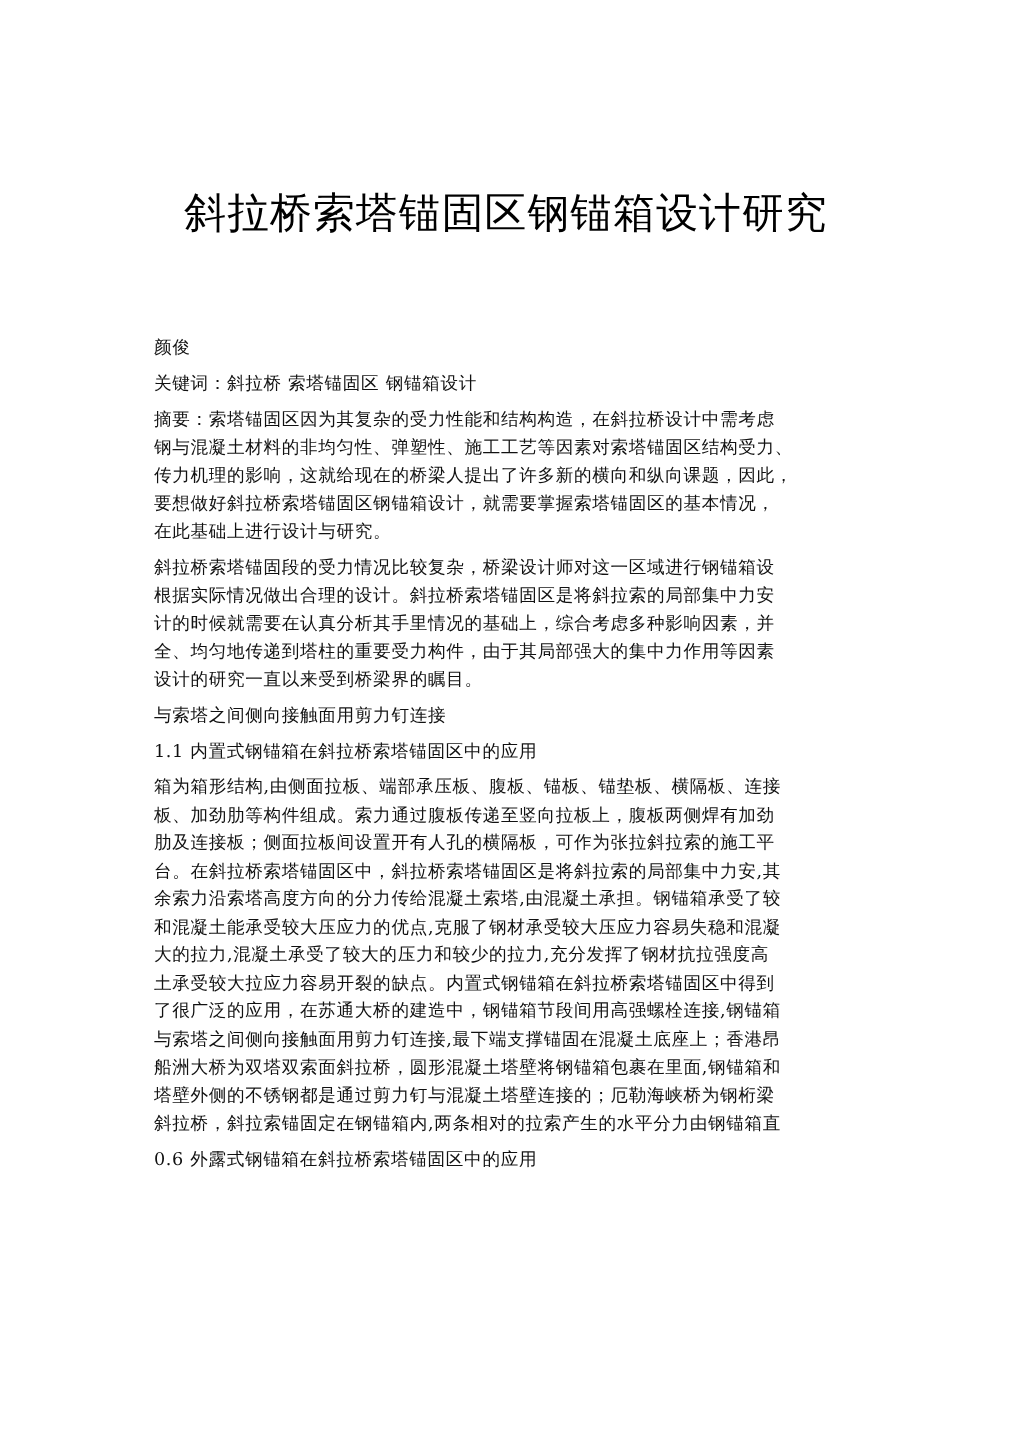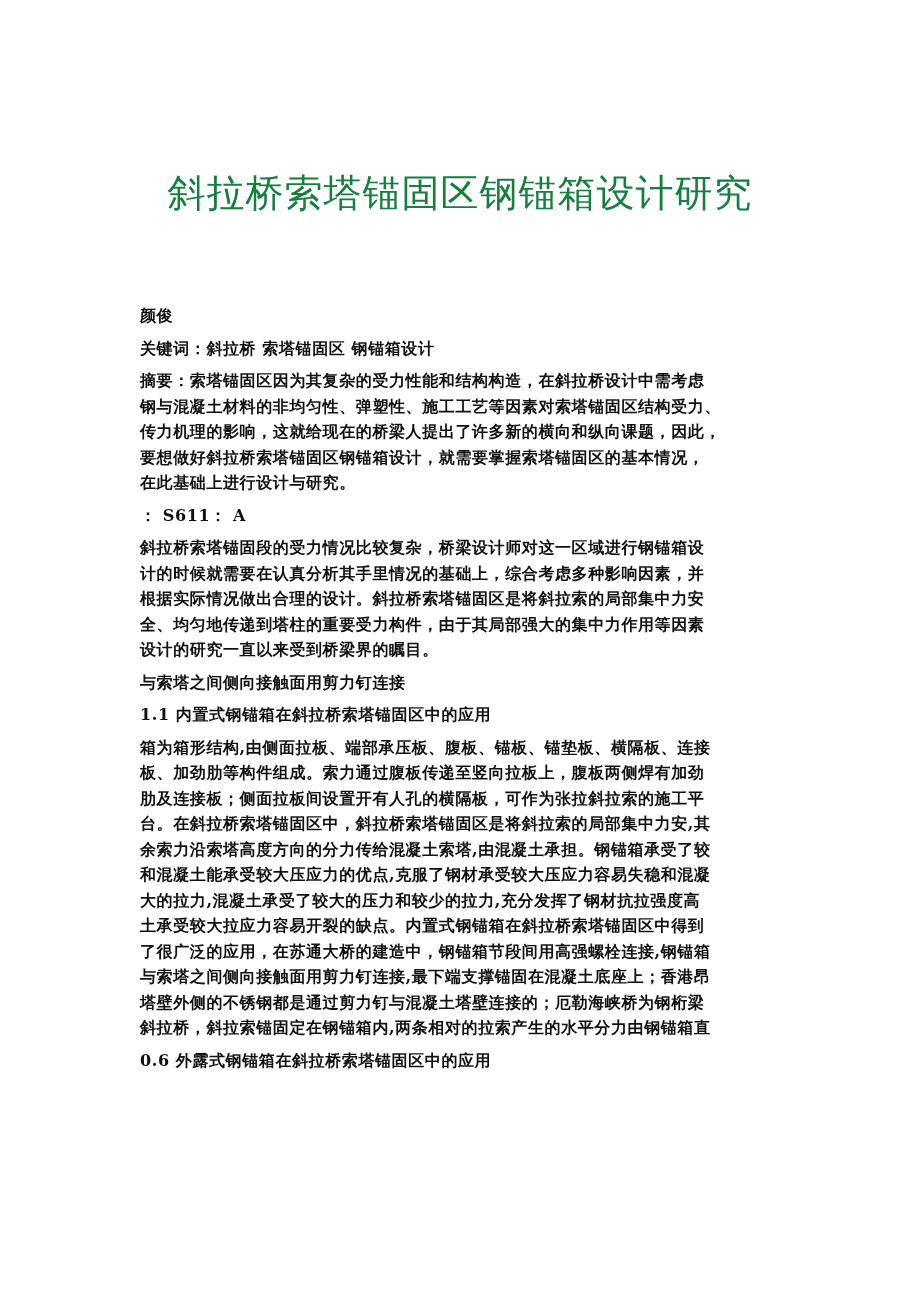--- a/index.html
+++ b/index.html
@@ -1,21 +1,21 @@
 <!DOCTYPE html>
 <html><head>
 <meta charset="utf-8">
 <style>
   html, body { margin: 0; padding: 0; background: #ffffff; }
   body { width: 920px; height: 1302px; position: relative; overflow: hidden;
          font-family: "DejaVu Serif", "Liberation Serif", serif; color: #111; }
   .title { position: absolute; top: 168px; left: 0; width: 920px; text-align: center;
-           font-size: 38px; letter-spacing: 1px; color: #15803d; line-height: 50px; }
+           font-size: 38px; letter-spacing: 1px; color: #000000; line-height: 50px; }
   .content { position: absolute; left: 140px; top: 303px; width: 640px; }
-  .para { font-size: 16px; line-height: 25.5px; margin: 0 0 7px 0; letter-spacing: 0.6px; font-weight: bold; }
+  .para { font-size: 16px; line-height: 25.5px; margin: 0 0 7px 0; letter-spacing: 0.6px; }
   .line { display: block; white-space: nowrap; }
 </style>
 </head>
 <body>
 
 <div class="title">斜拉桥索塔锚固区钢锚箱设计研究</div>
 
 <div class="content">
   <p class="para">
     <span class="line">颜俊</span>
@@ -25,46 +25,44 @@
         <span class="line">关键词：斜拉桥 索塔锚固区 钢锚箱设计</span>
       </p>
       <p class="para">
         <span class="line">摘要：索塔锚固区因为其复杂的受力性能和结构构造，在斜拉桥设计中需考虑</span>
         <span class="line">钢与混凝土材料的非均匀性、弹塑性、施工工艺等因素对索塔锚固区结构受力、</span>
         <span class="line">传力机理的影响，这就给现在的桥梁人提出了许多新的横向和纵向课题，因此，</span>
         <span class="line">要想做好斜拉桥索塔锚固区钢锚箱设计，就需要掌握索塔锚固区的基本情况，</span>
         <span class="line">在此基础上进行设计与研究。</span>
       </p>
       <p class="para">
-        <span class="line">： S611： A</span>
-      </p>
-      <p class="para">
         <span class="line">斜拉桥索塔锚固段的受力情况比较复杂，桥梁设计师对这一区域进行钢锚箱设</span>
+        <span class="line">根据实际情况做出合理的设计。斜拉桥索塔锚固区是将斜拉索的局部集中力安</span>
         <span class="line">计的时候就需要在认真分析其手里情况的基础上，综合考虑多种影响因素，并</span>
-        <span class="line">根据实际情况做出合理的设计。斜拉桥索塔锚固区是将斜拉索的局部集中力安</span>
         <span class="line">全、均匀地传递到塔柱的重要受力构件，由于其局部强大的集中力作用等因素</span>
         <span class="line">设计的研究一直以来受到桥梁界的瞩目。</span>
       </p>
       <p class="para">
         <span class="line">与索塔之间侧向接触面用剪力钉连接</span>
       </p>
       <p class="para">
         <span class="line">1.1 内置式钢锚箱在斜拉桥索塔锚固区中的应用</span>
       </p>
       <p class="para">
         <span class="line">箱为箱形结构,由侧面拉板、端部承压板、腹板、锚板、锚垫板、横隔板、连接</span>
         <span class="line">板、加劲肋等构件组成。索力通过腹板传递至竖向拉板上，腹板两侧焊有加劲</span>
         <span class="line">肋及连接板；侧面拉板间设置开有人孔的横隔板，可作为张拉斜拉索的施工平</span>
         <span class="line">台。在斜拉桥索塔锚固区中，斜拉桥索塔锚固区是将斜拉索的局部集中力安,其</span>
         <span class="line">余索力沿索塔高度方向的分力传给混凝土索塔,由混凝土承担。钢锚箱承受了较</span>
         <span class="line">和混凝土能承受较大压应力的优点,克服了钢材承受较大压应力容易失稳和混凝</span>
         <span class="line">大的拉力,混凝土承受了较大的压力和较少的拉力,充分发挥了钢材抗拉强度高</span>
         <span class="line">土承受较大拉应力容易开裂的缺点。内置式钢锚箱在斜拉桥索塔锚固区中得到</span>
         <span class="line">了很广泛的应用，在苏通大桥的建造中，钢锚箱节段间用高强螺栓连接,钢锚箱</span>
         <span class="line">与索塔之间侧向接触面用剪力钉连接,最下端支撑锚固在混凝土底座上；香港昂</span>
+        <span class="line">船洲大桥为双塔双索面斜拉桥，圆形混凝土塔壁将钢锚箱包裹在里面,钢锚箱和</span>
         <span class="line">塔壁外侧的不锈钢都是通过剪力钉与混凝土塔壁连接的；厄勒海峡桥为钢桁梁</span>
         <span class="line">斜拉桥，斜拉索锚固定在钢锚箱内,两条相对的拉索产生的水平分力由钢锚箱直</span>
       </p>
       <p class="para">
         <span class="line">0.6 外露式钢锚箱在斜拉桥索塔锚固区中的应用</span>
       </p>
     </div>
 </div>
 
 </body></html>

